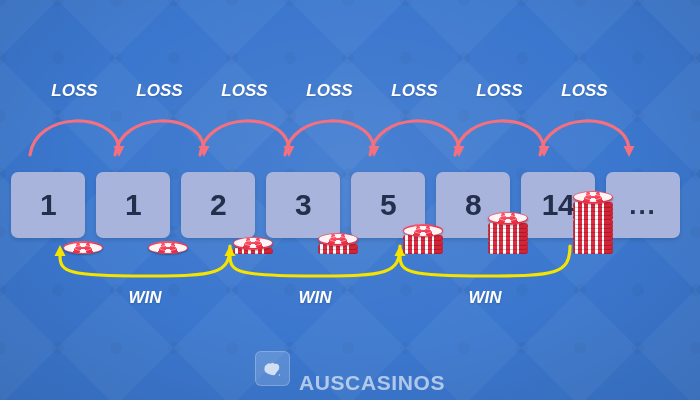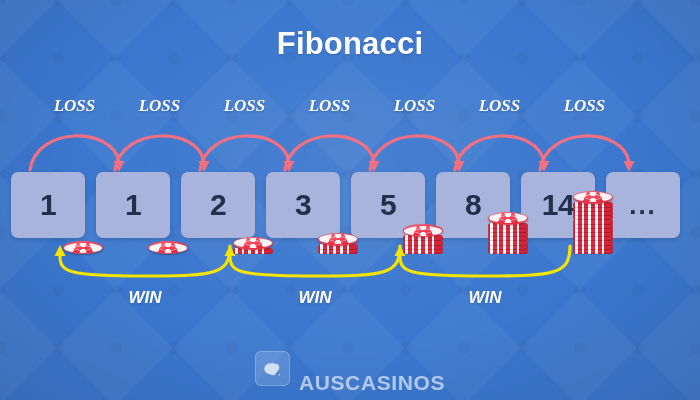--- a/index.html
+++ b/index.html
@@ -50,25 +50,24 @@
     font-size: 31px;
     font-weight: bold;
     color: #ffffff;
     letter-spacing: 0.2px;
     text-shadow: 0 1px 2px rgba(0,0,0,0.17);
   }
 
   
   .loss-layer {
     position: absolute;
-    top: 96px;
+    top: 81px;
     left: 0;
     width: 592px;
     height: 82px;
-    font-family: Liberation Serif, serif;
   }
   .loss-label {
     position: absolute;
     top: 0;
     width: 90px;
     text-align: center;
     font-size: 17px;
     font-weight: bold;
     font-style: italic;
     color: #ffffff;
@@ -227,21 +226,20 @@
   }
 </style>
 </head>
 <body>
 
 <div id="infographic">
 
   <div class="bg-pattern"></div>
   <div class="bg-vignette"></div>
 
-  <div class="title">Fibonacci</div>
 
   <div class="loss-layer" id="loss-layer">
       <svg class="loss-arc" width="113" height="60" style="left: 18px;">
         <path d="M 12 52 C 18 8, 95 8, 101 44" fill="none" stroke="#f4707f" stroke-width="3.2" stroke-linecap="round"></path>
         <path d="M 95.5 43 L 106.5 43 L 101 54 Z" fill="#f4707f"></path>
       </svg>
       <div class="loss-label" style="left: 29.5px;">LOSS</div>
       <svg class="loss-arc" width="113" height="60" style="left: 103px;">
         <path d="M 12 52 C 18 8, 95 8, 101 44" fill="none" stroke="#f4707f" stroke-width="3.2" stroke-linecap="round"></path>
         <path d="M 95.5 43 L 106.5 43 L 101 54 Z" fill="#f4707f"></path>

